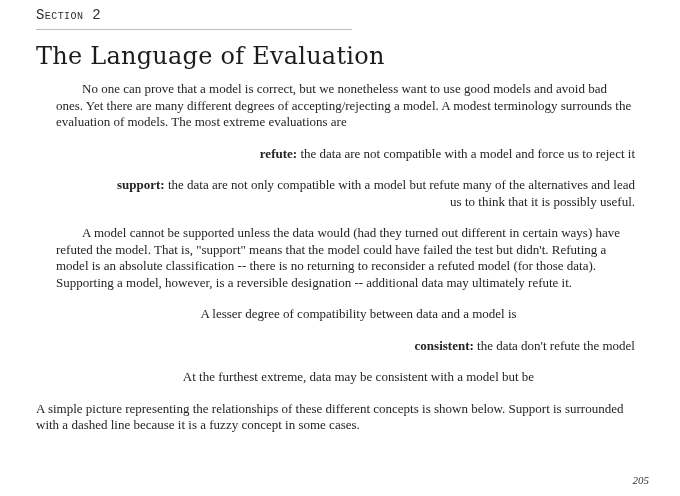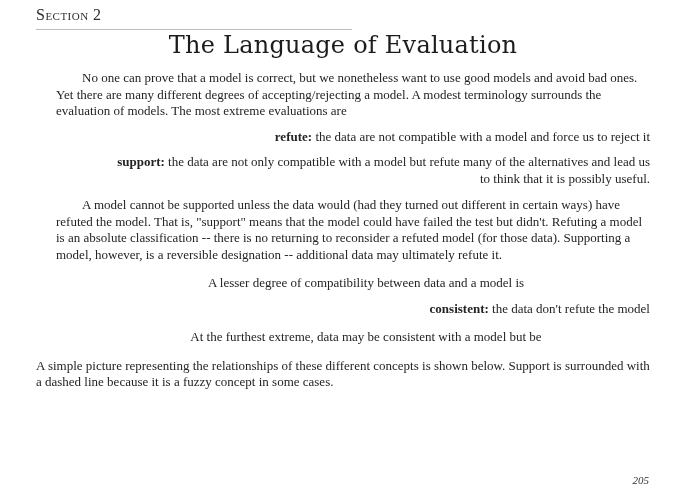--- a/index.html
+++ b/index.html
@@ -13,43 +13,43 @@
     position: relative;
     overflow: hidden;
     font-family: "Liberation Serif", "DejaVu Serif", serif;
     color: #222222;
   }
   .page {
     padding: 8px 30px 0 36px;
   }
   .section-label {
     font-variant: small-caps;
-    font-size: 16px;
+    font-size: 14px;
     letter-spacing: 0.03em;
     color: #2e2e2e;
     line-height: 14px;
+    font-family: Liberation Mono, monospace;
   }
   .title-rule {
     border: none;
     border-top: 1px solid #bdbdbd;
     width: 316px;
     margin: 7px 0 0 0;
   }
   .page-title {
     font-family: "DejaVu Serif", "Liberation Serif", serif;
     font-size: 24px;
     font-weight: 400;
     color: #1c1c1c;
     line-height: 30px;
-    margin: 0 0 0 0;
+    margin: 11px 0 0 0;
     letter-spacing: 0.01em;
-    text-align: center;
   }
   p {
-    margin: 0;
+    margin: 15px;
     font-size: 13px;
     line-height: 16.5px;
     color: #242424;
   }
   .para {
     margin-left: 20px;
     text-indent: 26px;
     margin-top: 10px;
   }
   .para-single {

